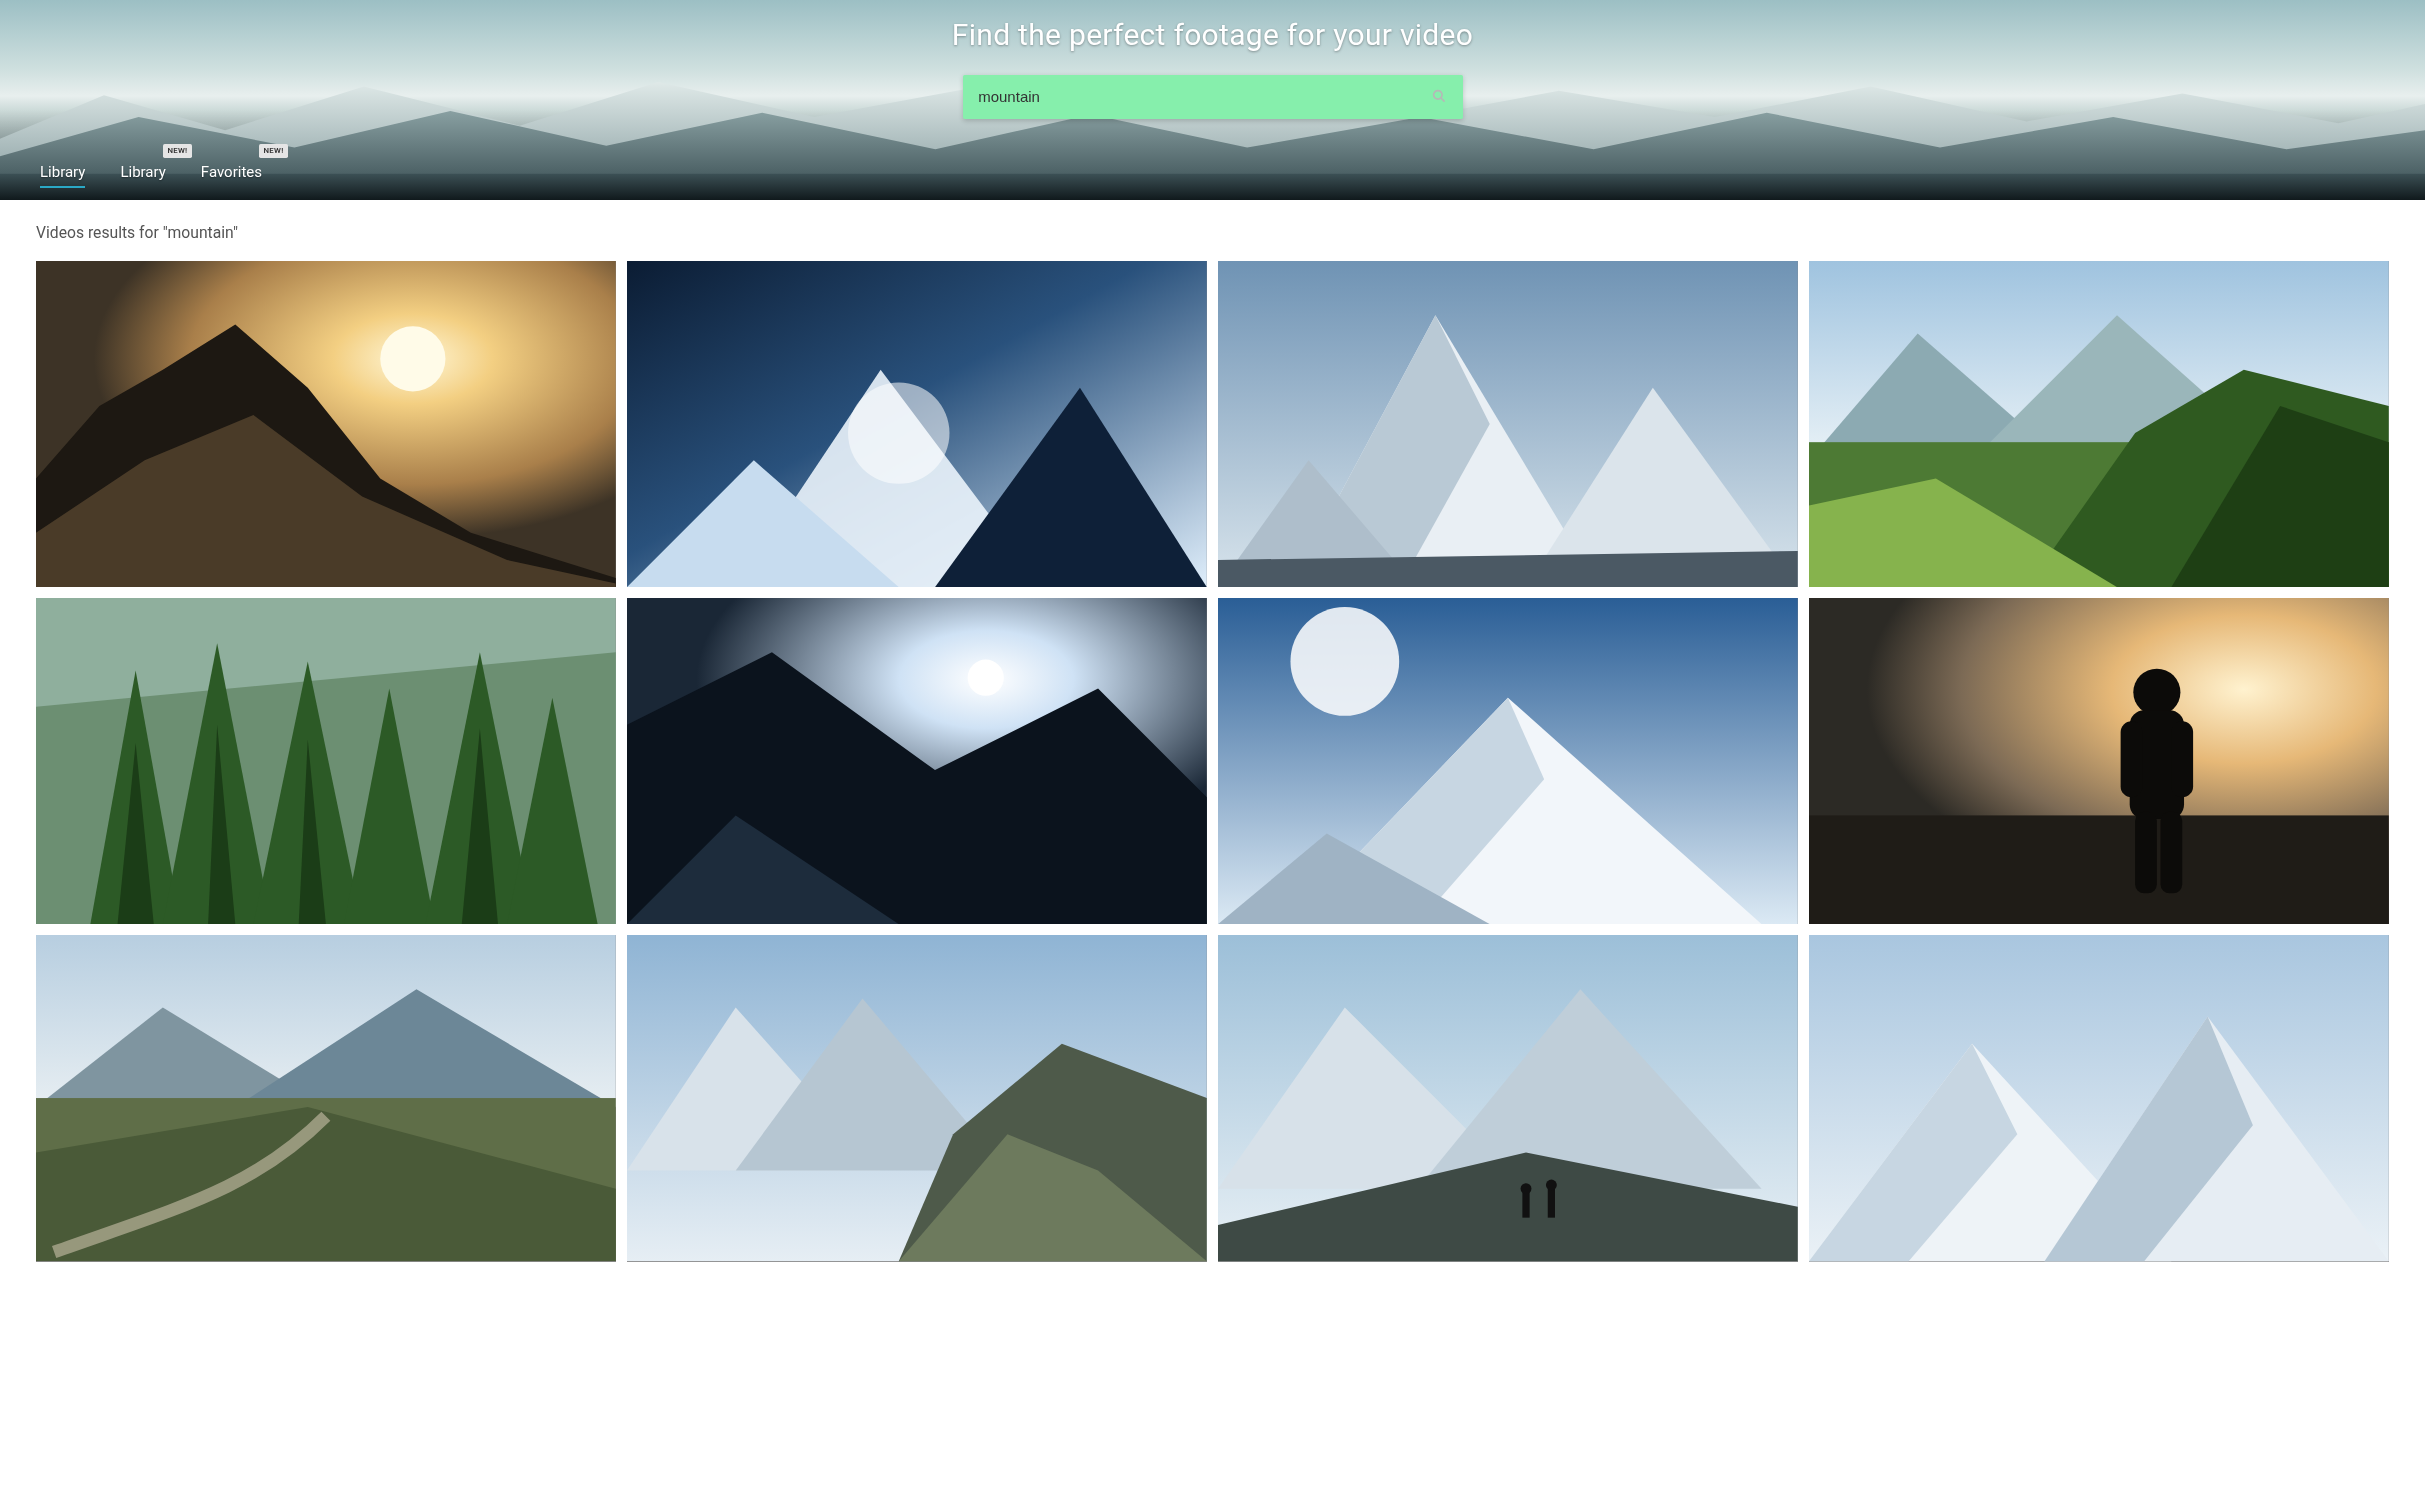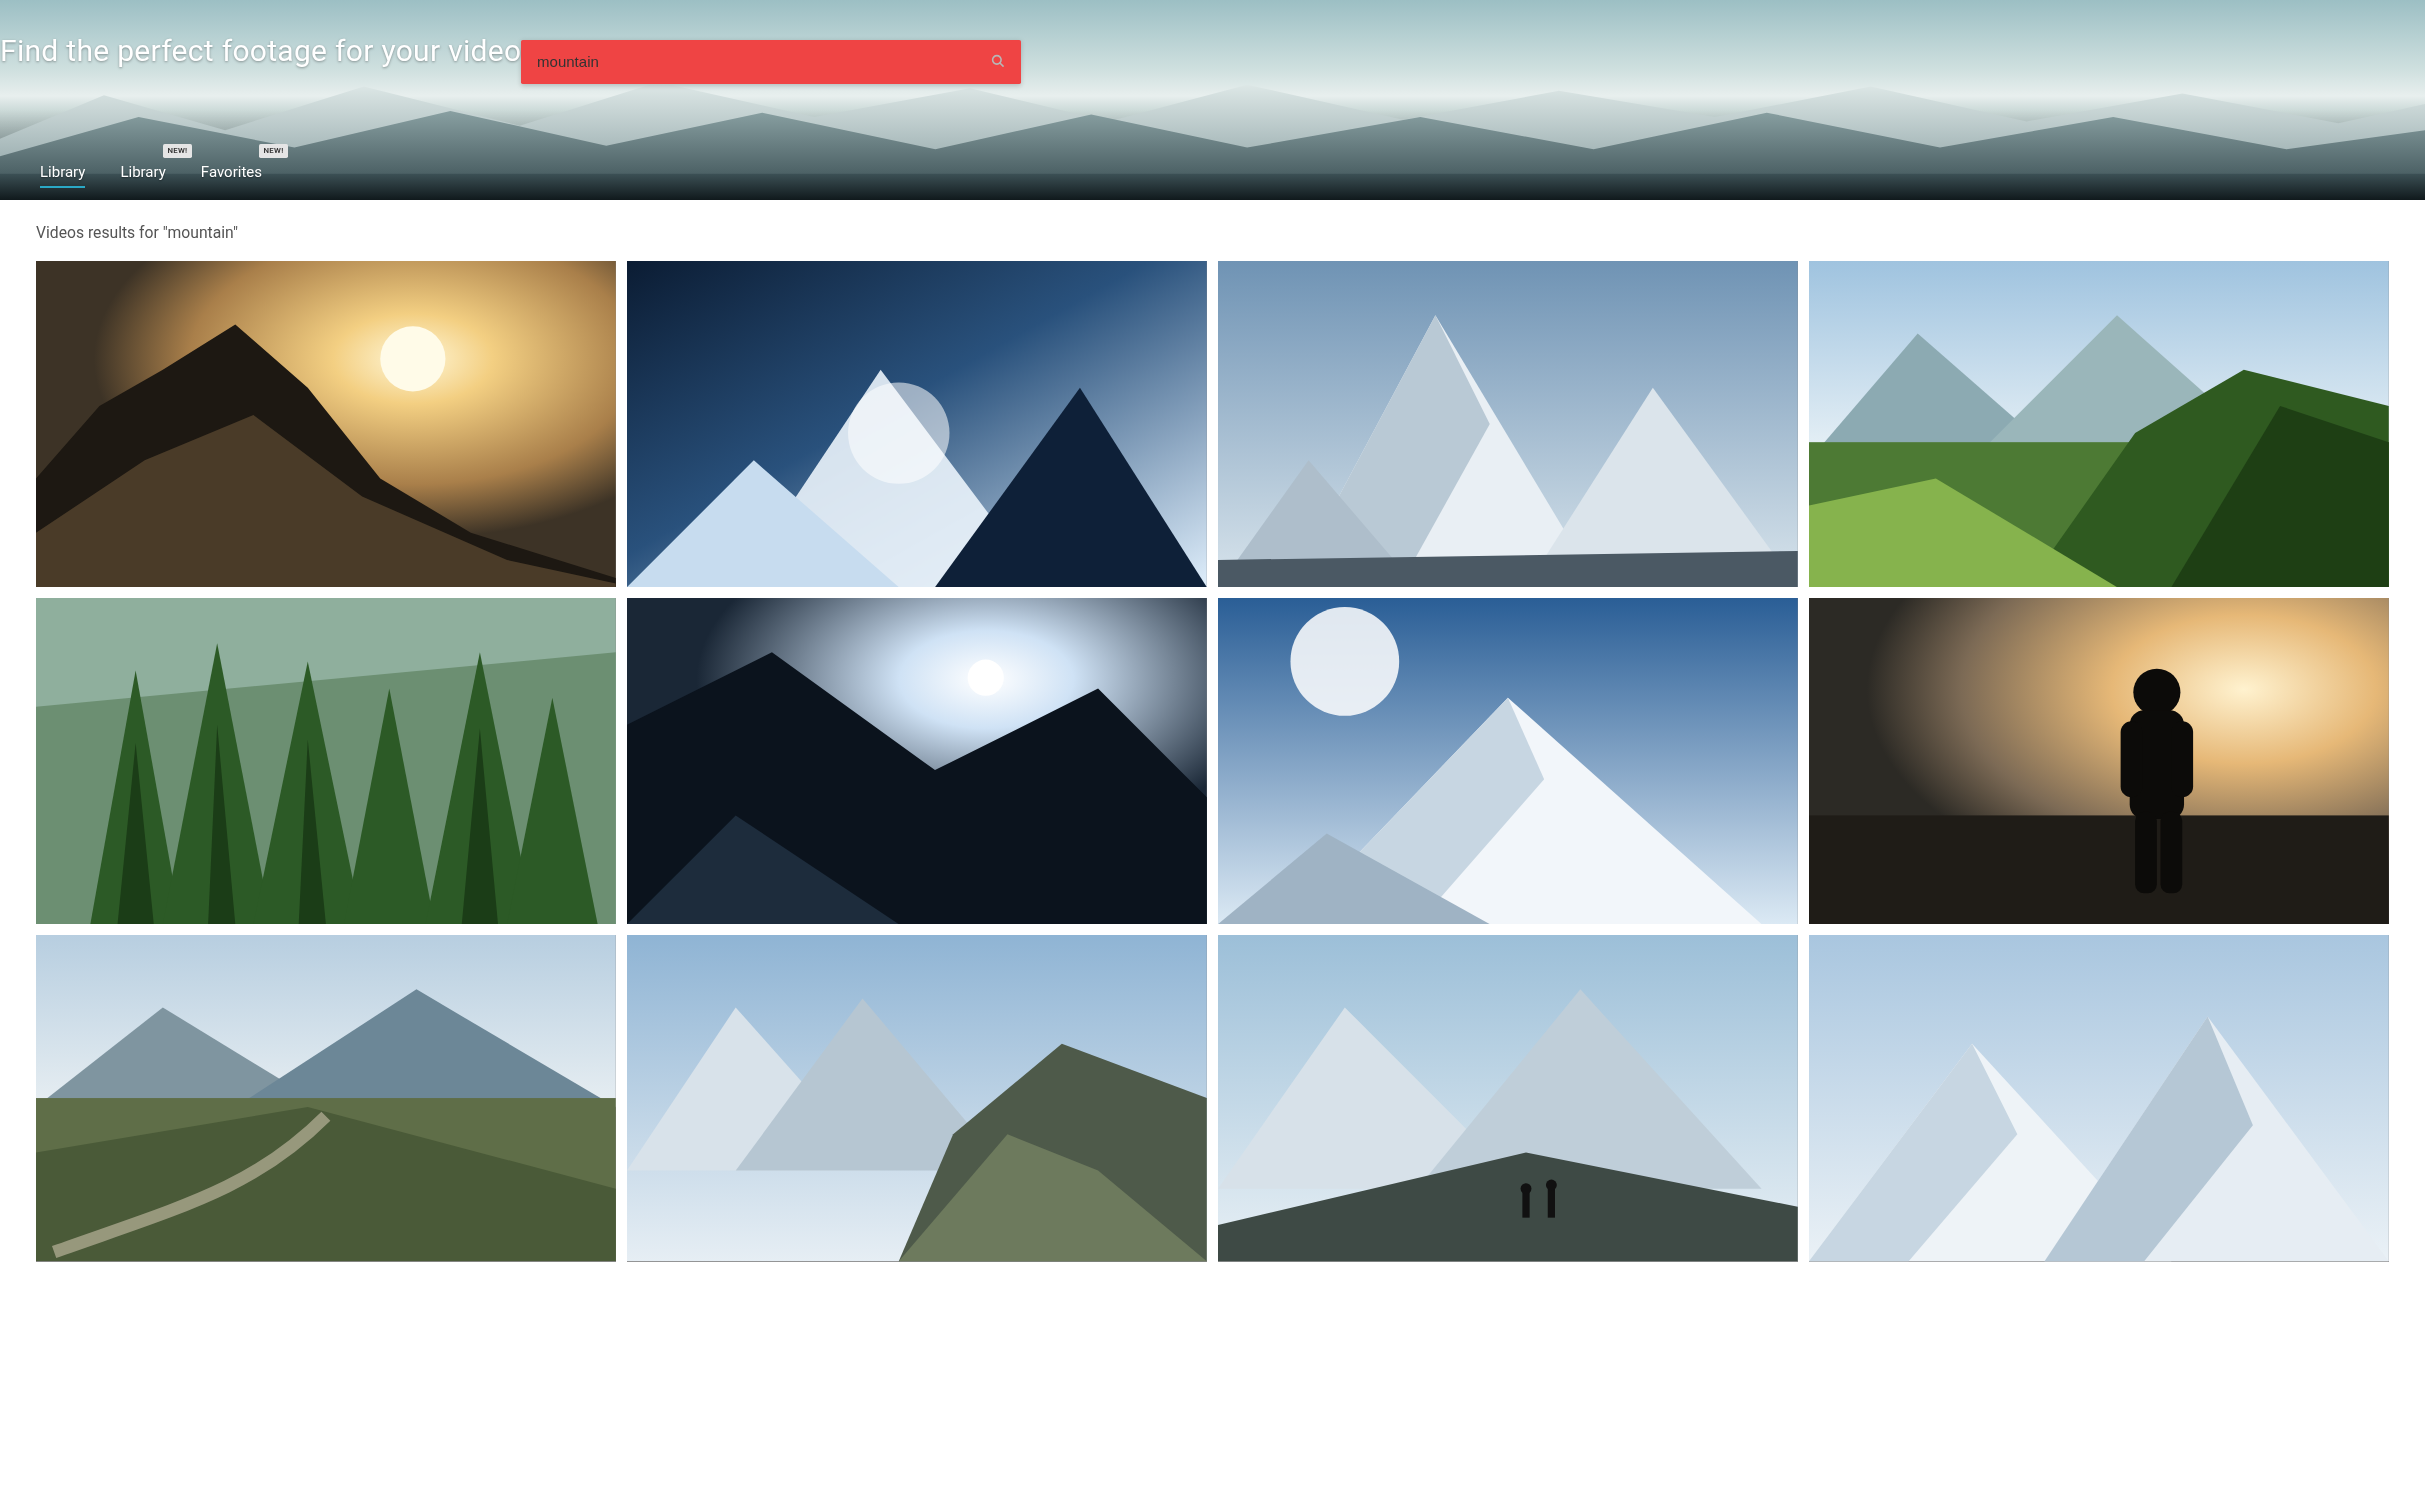--- a/index.html
+++ b/index.html
@@ -25,34 +25,34 @@
     z-index: 0;
   }
   .hero-mtn {
     position: absolute; left: 0; right: 0; bottom: 0; height: 131px;
     z-index: 0;
   }
   .hero-mtn svg { width: 100%; height: 100%; display: block; }
 
   .hero-content {
     position: relative; z-index: 1;
-    display: flex; flex-direction: row; align-items: center;
+    display: flex; flex-direction: column; align-items: center;
     padding-top: 17.4px;
   }
   .hero-title {
     color: #fff;
     font-size: 30px;
     font-weight: 400;
     letter-spacing: 0.3px;
     text-shadow: 0 0.9px 2.6px rgba(0,0,0,.35);
   }
   .searchbar {
     margin-top: 22.6px;
     width: 500px; height: 44px;
-    background: #ef4444;
+    background: #86efac;
     border-radius: 1.7px;
     display: flex; align-items: center;
     box-shadow: 0 1.7px 5.2px rgba(0,0,0,.18);
     padding: 0 15.7px;
   }
   .searchbar input {
     flex: 1;
     border: none; outline: none;
     font-size: 15px;
     color: #333;

